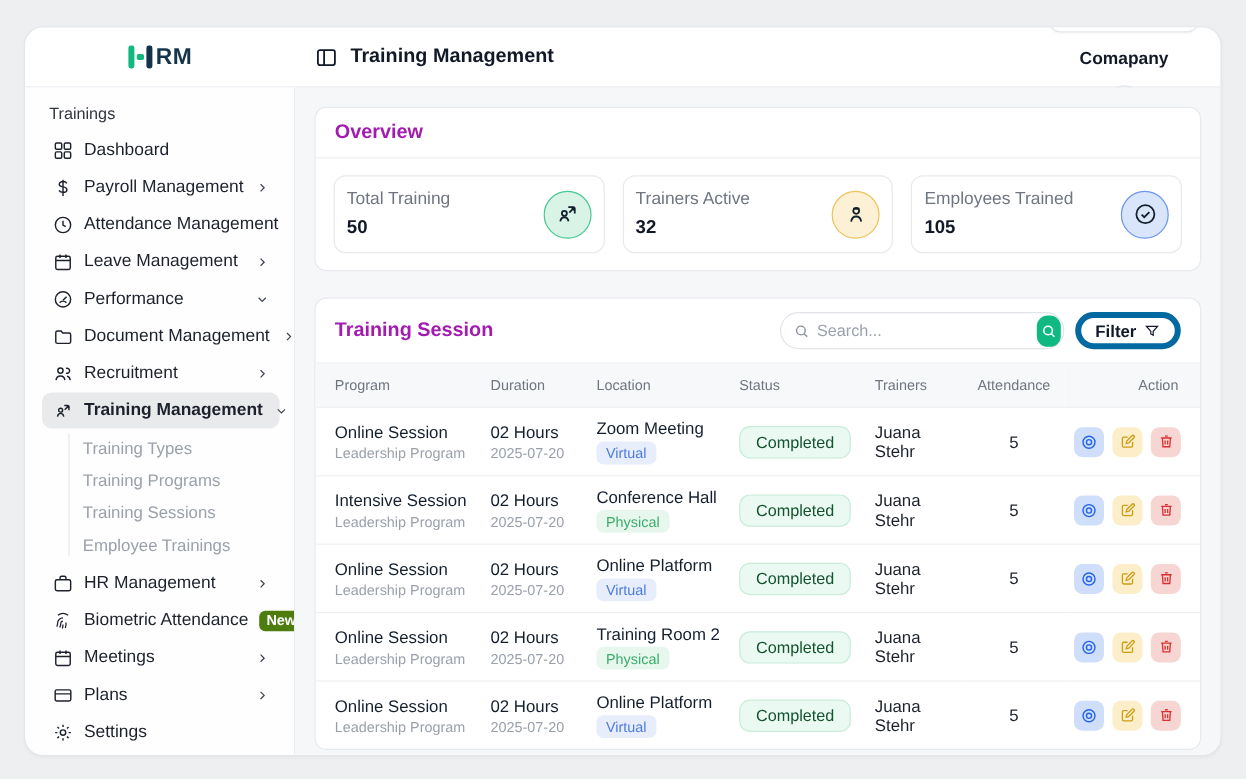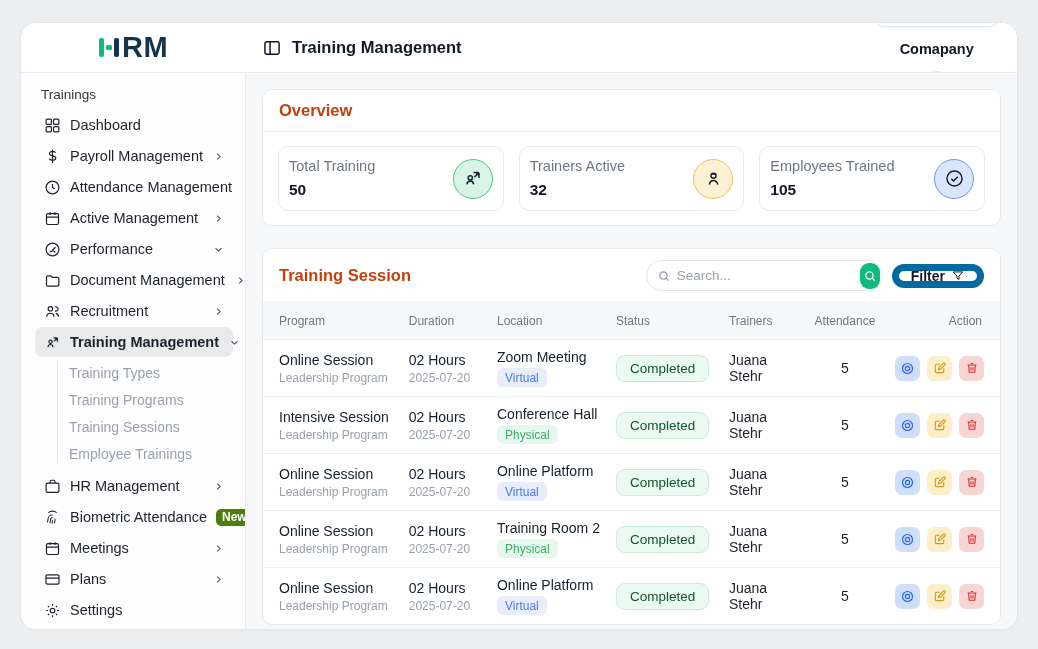--- a/index.html
+++ b/index.html
@@ -7,21 +7,21 @@
   .app { position:absolute; left:20px; top:22px; width:998px; height:608px; background:#fff; border:1px solid #e3e6ea; border-radius:16px; overflow:hidden; box-shadow:0 1px 3px rgba(0,0,0,.04); display:flex; flex-direction:column; }
 
   
   .header { height:50px; flex:0 0 50px; display:flex; align-items:center; border-bottom:1px solid #e7eaee; background:#fff; }
   .logo-zone { width:225px; flex:0 0 225px; display:flex; justify-content:center; align-items:center; }
   .logo { display:flex; align-items:center; }
   .logo .bar { width:5px; height:19px; border-radius:2px; }
   .logo .bar.green { background:#10b981; }
   .logo .bar.dark { background:#14344c; margin-left:2px; }
   .logo .cross { width:6px; height:5px; background:#10b981; border-radius:1.5px; margin-left:2px; }
-  .logo .text { font-size:29px; font-weight:800; color:#14344c; letter-spacing:.5px; margin-left:3px; }
+  .logo .text { font-size:19px; font-weight:800; color:#14344c; letter-spacing:.5px; margin-left:3px; }
   .page-title-zone { display:flex; align-items:center; gap:10px; padding-left:16px; flex:1; }
   .page-title { font-size:16.5px; font-weight:700; color:#111827; }
   .icon-btn { background:none; border:none; display:flex; align-items:center; color:#111827; cursor:pointer; }
   .header-right { display:flex; align-items:center; gap:14px; padding-right:18px;flex-direction:column; }
   .lang-btn { display:flex; align-items:center; gap:7px; border:1px solid #e3e6ea; background:#fff; border-radius:10px; padding:6px 11px; font-size:14px; font-weight:600; color:#111827; cursor:pointer; box-shadow:0 1px 2px rgba(0,0,0,.03); }
   .flag { width:19px; height:13px; border-radius:2px; overflow:hidden; display:block; }
   .company { font-size:14.5px; font-weight:600; color:#111827; }
   .avatar { width:28px; height:28px; border-radius:50%; background:#eef0f3; border:1px solid #e2e5e9; display:flex; align-items:center; justify-content:center; font-size:14px; font-weight:700; color:#374151; cursor:pointer; }
 
   
@@ -37,40 +37,40 @@
   .nav-item .chev { color:#3c4350; display:flex; }
   .nav-item.active { background:#e9eaec; font-weight:700; }
   .new-badge { background:#4d7c0f; color:#fff; font-size:12px; font-weight:700; border-radius:5px; padding:2.5px 6px; line-height:1; }
   .submenu { position:relative; margin:2px 0 4px 0; padding-left:34px; }
   .submenu:before { content:""; position:absolute; left:22px; top:2px; bottom:4px; width:1px; background:#e3e6ea; }
   .submenu-item { font-size:14px; color:#9aa1ab; padding:5.5px 0; cursor:pointer; white-space:nowrap; }
 
   
   .card { background:#fff; border:1px solid #e7e9ed; border-radius:10px; }
   .card-header { padding:11px 16px; border-bottom:1px solid #eef0f3; display:flex; align-items:center; justify-content:space-between; }
-  .card-title { font-size:16.5px; font-weight:700; color:#c2410c; }
+  .card-title { font-size:16.5px; font-weight:700; color:#a21caf; }
 
   .overview-card { margin-bottom:22px; }
   .stats-row { display:flex; gap:15px; padding:14px 15px; }
   .stat-card { flex:1; border:1px solid #e7e9ed; border-radius:10px; padding:11px 10px; display:flex; align-items:center; justify-content:space-between; background:#fff; }
   .stat-label { font-size:14.5px; color:#6f7680; }
   .stat-value { font-size:15.5px; font-weight:700; color:#111827; margin-top:7px; }
   .stat-icon { width:40px; height:40px; border-radius:50%; display:flex; align-items:center; justify-content:center; color:#15202e; }
   .stat-icon.green { background:#d9f3e7; border:1px solid #47c993; }
   .stat-icon.yellow { background:#fcf1d5; border:1px solid #ecc35c; }
   .stat-icon.blue { background:#d8e5fb; border:1px solid #6b97ef; }
 
   
   .table-tools { display:flex; align-items:center; gap:9px; }
   .search-pill { display:flex; align-items:center; width:237px; height:31px; border:1px solid #e1e4e9; border-radius:16px; padding:2px 2px 2px 10px; background:#fff; }
   .search-pill .mag { color:#8b919b; display:flex; }
   .search-pill input { border:none; outline:none; flex:1; font-size:13.5px; color:#374151; padding:0 6px; font-family:"Liberation Sans", sans-serif; background:transparent; }
   .search-pill input::placeholder { color:#9aa1ab; }
   .search-go { width:33px; height:26px; border:none; border-radius:9px; background:#10b981; color:#fff; display:flex; align-items:center; justify-content:center; cursor:pointer; }
-  .filter-btn { display:flex; align-items:center; gap:6px; height:24px; padding:0 12px; border:7px solid #0369a1; border-radius:16px; background:#fff; font-size:14px; font-weight:600; color:#111827; cursor:pointer; }
+  .filter-btn { display:flex; align-items:center; gap:6px; height:31px; padding:0 12px; border:5px solid #0369a1; border-radius:16px; background:#fff; font-size:14px; font-weight:600; color:#111827; cursor:pointer; }
 
   table { width:100%; border-collapse:collapse; }
   thead th { background:#f7f8fa; color:#6f7680; font-size:12px; font-weight:400; text-align:left; padding:11px 8px; }
   thead th:first-child { padding-left:16px; }
   thead th.center { text-align:center; }
   thead th.right { text-align:right; padding-right:18px; }
   tbody td { padding:9px 8px; border-top:1px solid #eef0f3; vertical-align:middle; font-size:14px; color:#1c212b; }
   tbody td:first-child { padding-left:16px; }
   td.center { text-align:center; }
   .cell-main { font-size:14px; color:#15202e; margin-bottom:3px; white-space:nowrap; }
@@ -278,21 +278,21 @@
             </svg>
           </span>
       </div>
 
       <div class="nav-item">
         <span class="ic">
             <svg width="17" height="17" viewBox="0 0 24 24" fill="none" stroke="currentColor" stroke-width="1.7">
               <use href="#i-cal"></use>
             </svg>
           </span>
-        <span class="lbl">Active Management</span>
+        <span class="lbl">Leave Management</span>
         <span class="chev">
             <svg width="13" height="13" viewBox="0 0 24 24" fill="none" stroke="currentColor" stroke-width="1.9">
               <use href="#i-chev-r"></use>
             </svg>
           </span>
       </div>
 
       <div class="nav-item">
         <span class="ic">
             <svg width="17" height="17" viewBox="0 0 24 24" fill="none" stroke="currentColor" stroke-width="1.7">

